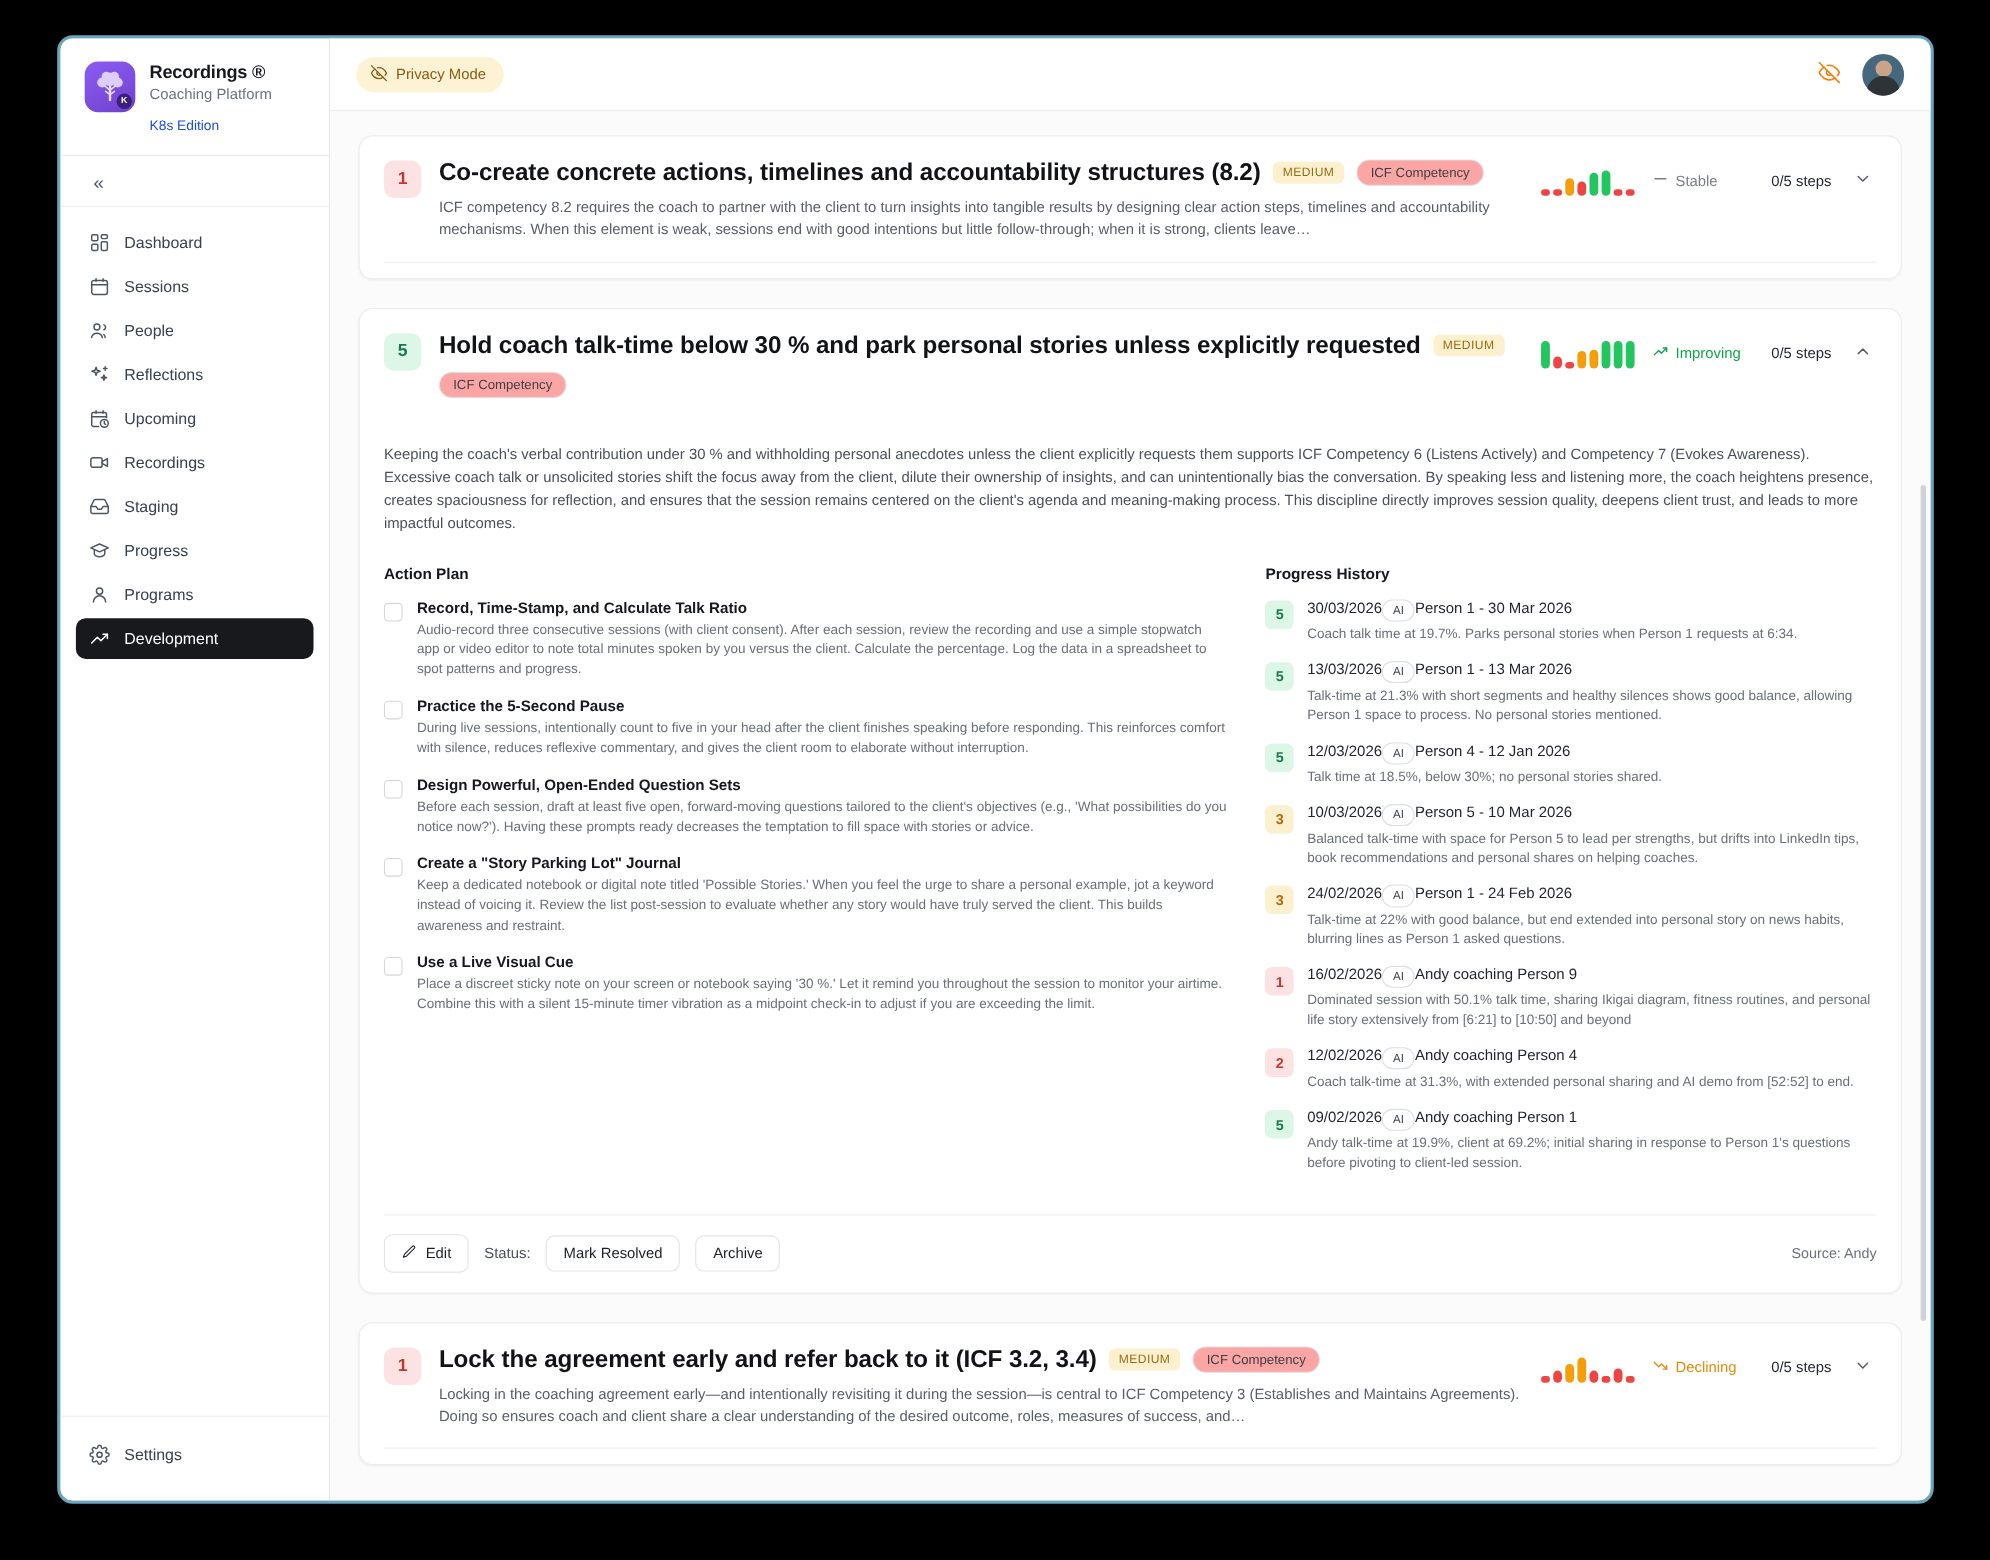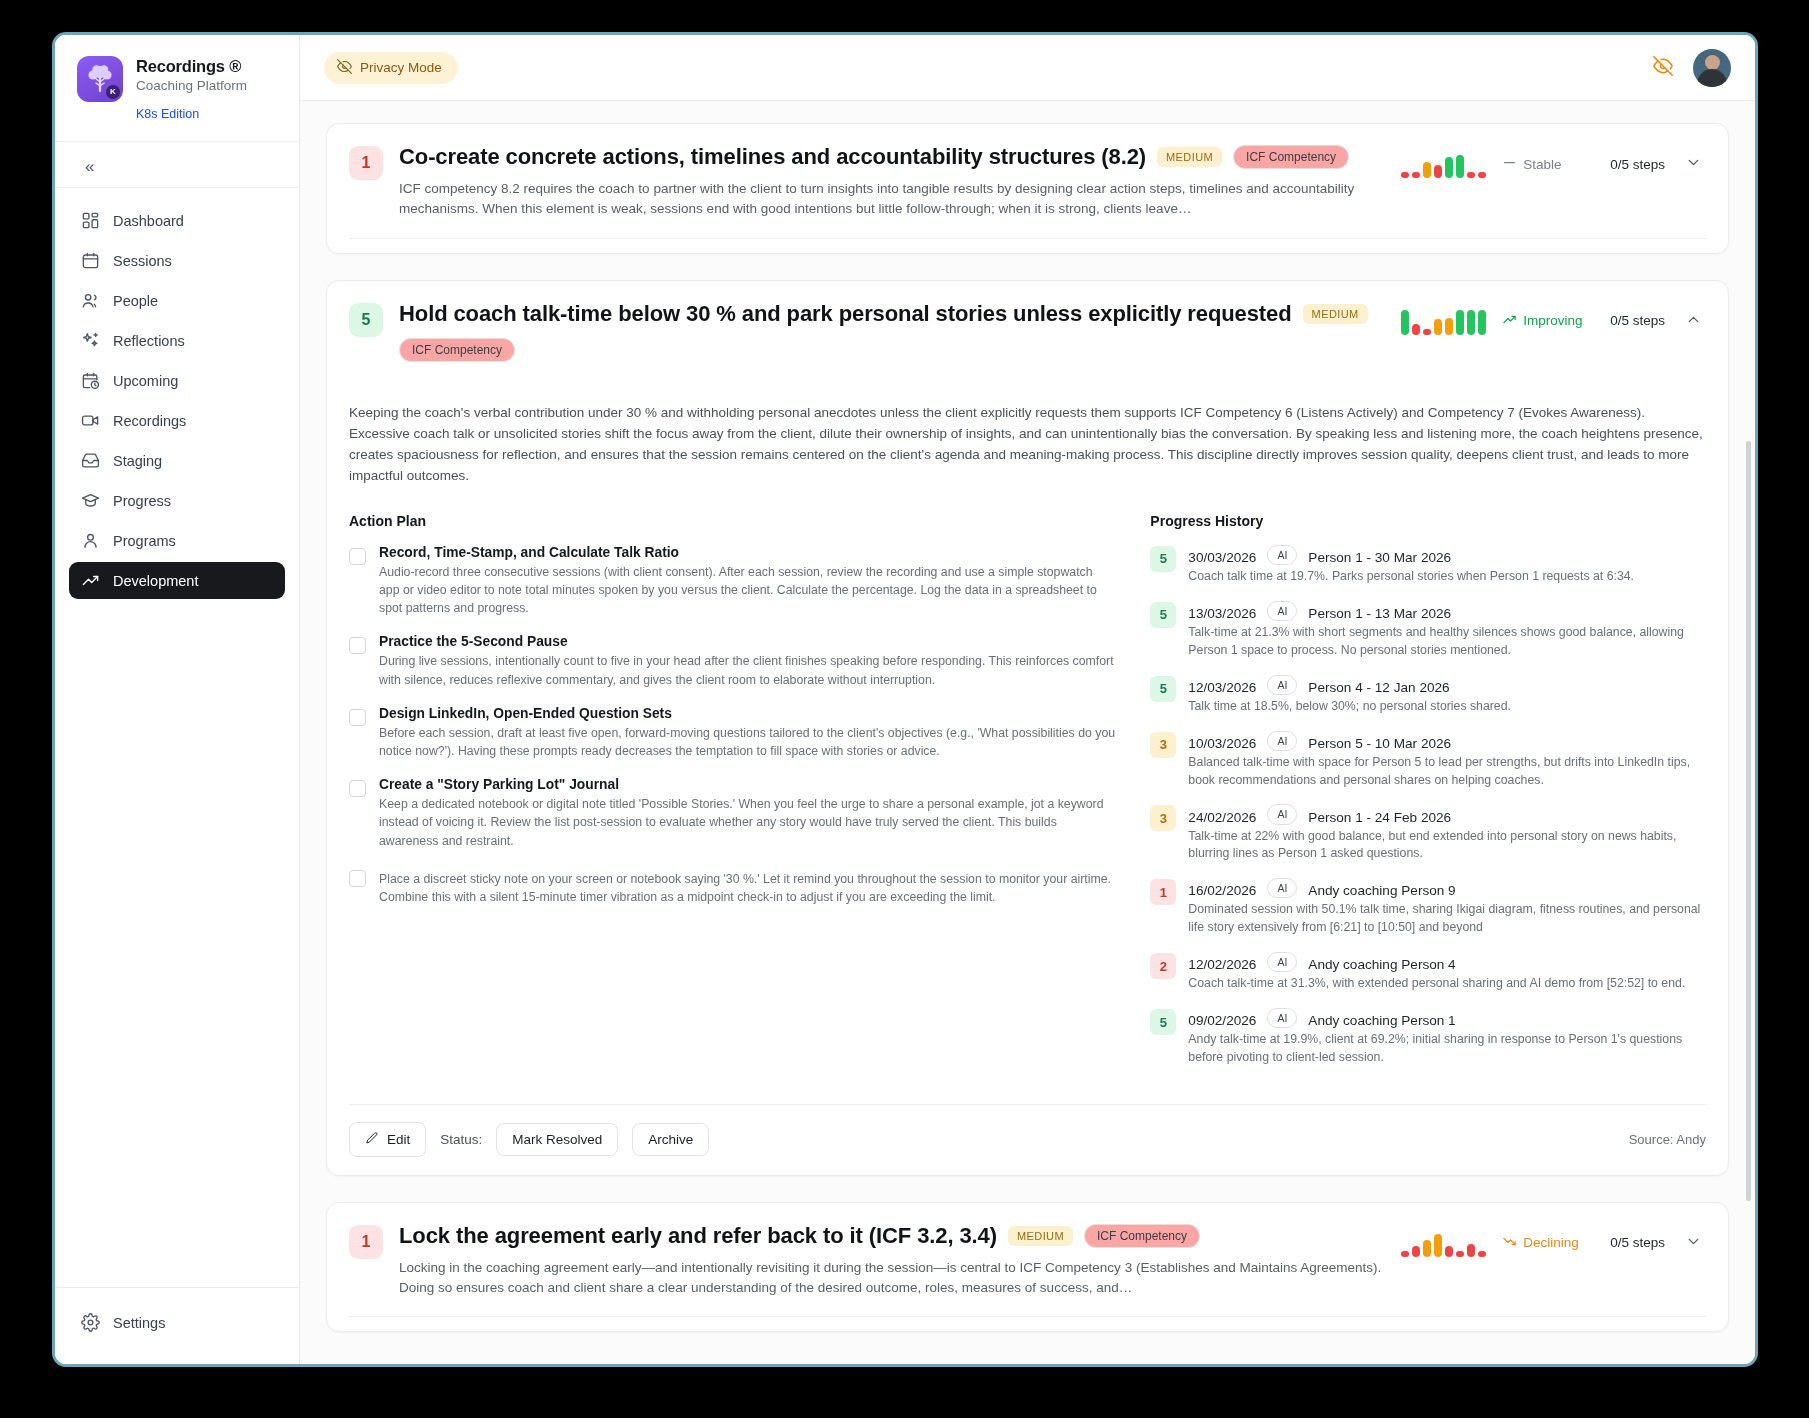--- a/index.html
+++ b/index.html
@@ -196,21 +196,21 @@
   .action-name { font-size: 13.8px; font-weight: 700; color: #15181d; }
   .action-desc { font-size: 12.3px; line-height: 1.48; color: #6a6f78; margin-top: 3px; }
 
   .hist-item { display: flex; gap: 12px; margin-bottom: 15px; }
   .hist-score {
     width: 26px; height: 26px; flex: 0 0 26px;
     border-radius: 6px;
     display: flex; align-items: center; justify-content: center;
     font-size: 13px; font-weight: 600; margin-top: 1px;
   }
-  .hist-top { display: flex; align-items: flex-end; gap: 11px; flex-wrap: wrap; }
+  .hist-top { display: flex; align-items: flex-start; flex-wrap: wrap; }
   .hist-date { font-size: 13.6px; color: #1f242c; }
   .ai-pill {
     border: 1px solid #dcdfe3; border-radius: 999px;
     font-size: 10.5px; color: #3e444c; padding: 2px 9px;
     line-height: 1.35;
   }
   .hist-title { font-size: 13.6px; color: #1f242c; }
   .hist-desc { font-size: 12.3px; line-height: 1.45; color: #6a6f78; margin-top: 3px; }
 
   .card-footer {
@@ -508,34 +508,35 @@
                     <div class="action-item">
                       <span class="checkbox"></span>
                       <div>
                         <div class="action-name">Practice the 5-Second Pause</div>
                         <div class="action-desc">During live sessions, intentionally count to five in your head after the client finishes speaking before responding. This reinforces comfort with silence, reduces reflexive commentary, and gives the client room to elaborate without interruption.</div>
                       </div>
                     </div>
                     <div class="action-item">
                       <span class="checkbox"></span>
                       <div>
-                        <div class="action-name">Design LinkedIn, Open-Ended Question Sets</div>
+                        <div class="action-name">Design Powerful, Open-Ended Question Sets</div>
                         <div class="action-desc">Before each session, draft at least five open, forward-moving questions tailored to the client's objectives (e.g., 'What possibilities do you notice now?'). Having these prompts ready decreases the temptation to fill space with stories or advice.</div>
                       </div>
                     </div>
                     <div class="action-item">
                       <span class="checkbox"></span>
                       <div>
                         <div class="action-name">Create a "Story Parking Lot" Journal</div>
                         <div class="action-desc">Keep a dedicated notebook or digital note titled 'Possible Stories.' When you feel the urge to share a personal example, jot a keyword instead of voicing it. Review the list post-session to evaluate whether any story would have truly served the client. This builds awareness and restraint.</div>
                       </div>
                     </div>
                     <div class="action-item">
                       <span class="checkbox"></span>
                       <div>
+                        <div class="action-name">Use a Live Visual Cue</div>
                         <div class="action-desc">Place a discreet sticky note on your screen or notebook saying '30 %.' Let it remind you throughout the session to monitor your airtime. Combine this with a silent 15-minute timer vibration as a midpoint check-in to adjust if you are exceeding the limit.</div>
                       </div>
                     </div>
                   </div>
                   <div class="col-right">
                     <div class="col-title">Progress History</div>
                     <div class="hist-item">
                       <span class="hist-score sc-green">5</span>
                       <div style="min-width:0">
                         <div class="hist-top">

